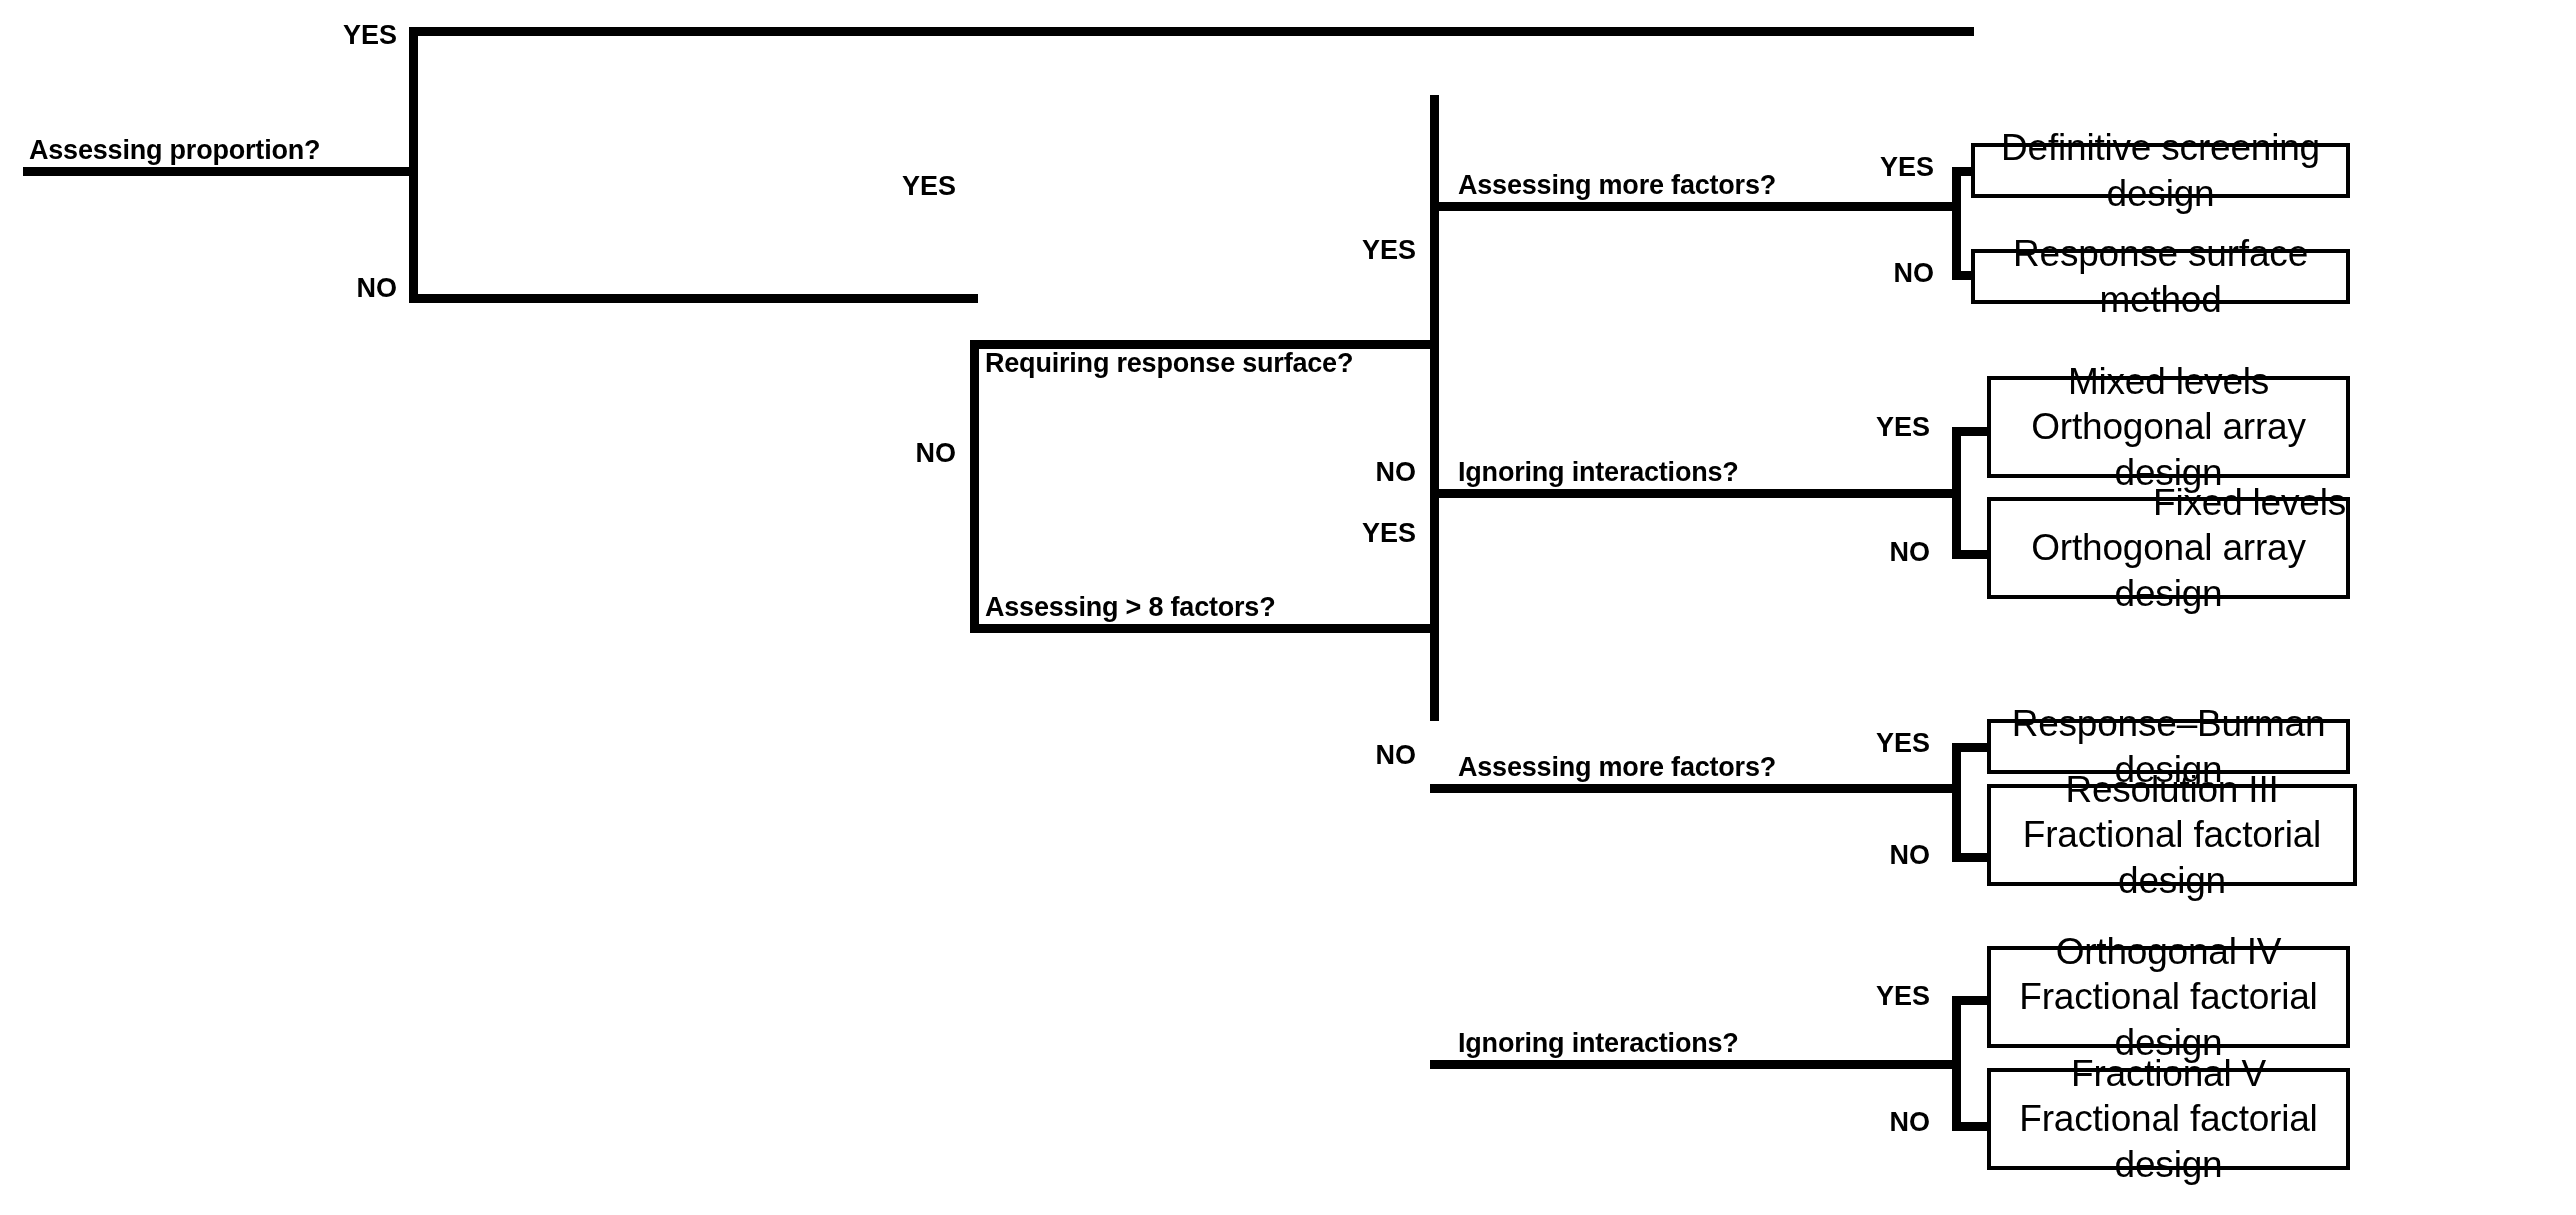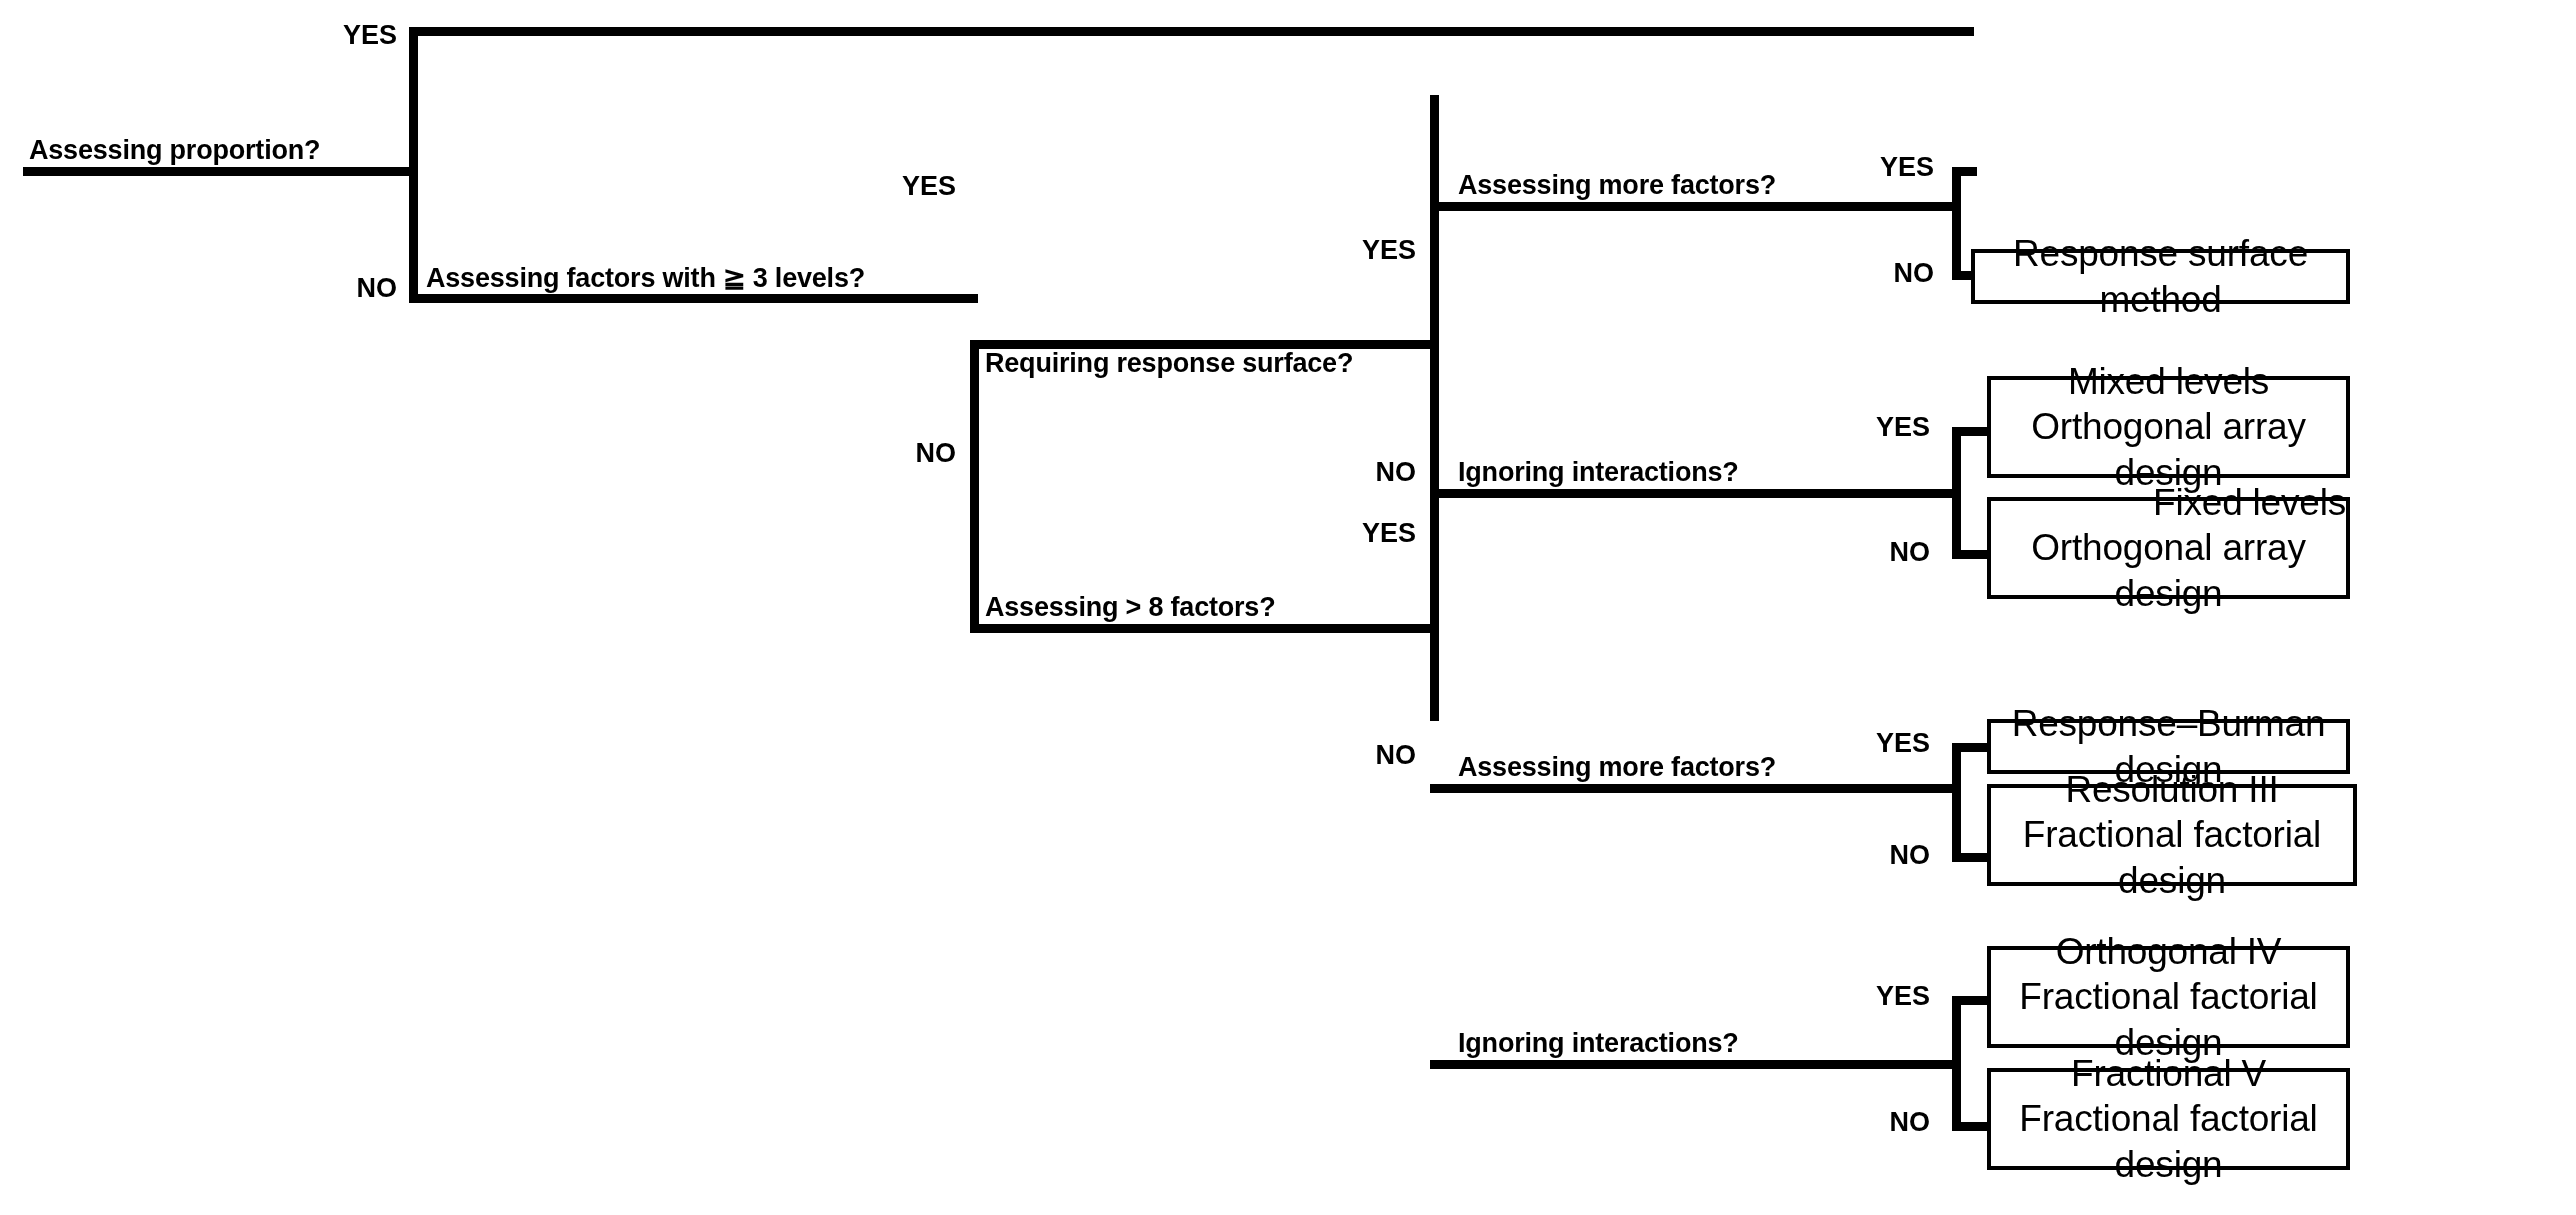--- a/index.html
+++ b/index.html
@@ -75,21 +75,20 @@
 
   <div class="edge-label" style="left:330px; top:19.6px; width:67px;">YES</div>
 
   <div class="edge-label" style="left:330px; top:273px; width:67px;">NO</div>
 
   <div class="hline" style="left:409px; top:27px; width:1565px; height:9px;"></div>
 
 
   <div class="hline" style="left:409px; top:294px; width:569px; height:9px;"></div>
 
-  <div class="question" style="left:426px; top:262px;">Assessing factors with ≧ 3 levels?</div>
 
   <div class="vline" style="left:970px; top:340px; width:9px; height:293px;"></div>
 
   <div class="edge-label" style="left:889px; top:171px; width:67px;">YES</div>
 
   <div class="edge-label" style="left:889px; top:438px; width:67px;">NO</div>
 
   <div class="hline" style="left:970px; top:340px; width:469px; height:9px;"></div>
 
   <div class="question" style="left:985px; top:308px;margin-top:40px;">Requiring response surface?</div>
@@ -105,20 +104,23 @@
   <div class="question" style="left:1458px; top:170px;">Assessing more factors?</div>
 
   <div class="vline" style="left:1952px; top:167px; width:9px; height:113px;"></div>
 
   <div class="hline" style="left:1952px; top:167px; width:24.5px; height:9px;"></div>
   <div class="hline" style="left:1952px; top:271px; width:24.5px; height:9px;"></div>
 
   <div class="edge-label" style="left:1867px; top:152px; width:67px;">YES</div>
   <div class="edge-label" style="left:1867px; top:258px; width:67px;">NO</div>
 
+  <div class="node-box" style="left:1971px; top:143px; width:379px; height:55px;">
+    <span>Definitive screening design</span>
+  </div>
 
   <div class="node-box" style="left:1971px; top:249px; width:379px; height:55px;">
     <span>Response surface method</span>
   </div>
 
   <div class="hline" style="left:1430px; top:489px; width:530px; height:9px;"></div>
 
   <div class="question" style="left:1458px; top:457px;">Ignoring interactions?</div>
 
   <div class="vline" style="left:1952px; top:427px; width:9px; height:132px;"></div>

